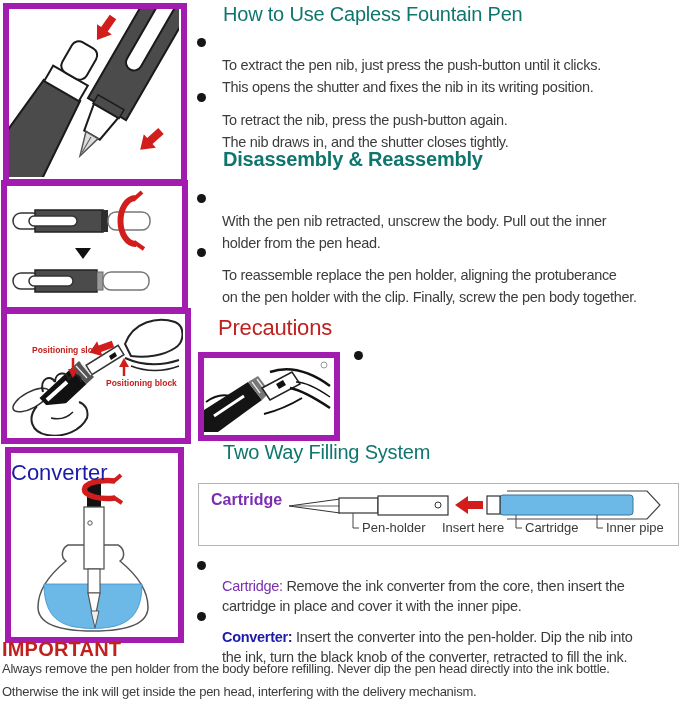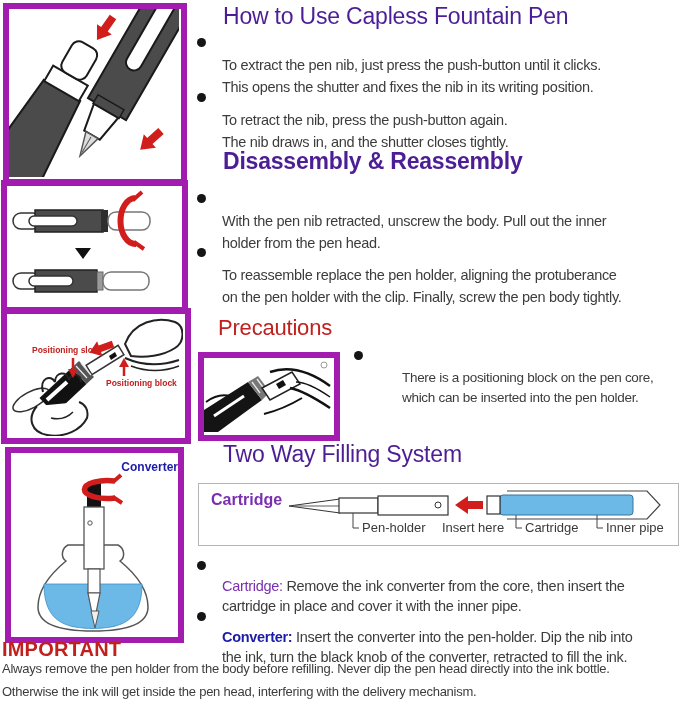--- a/index.html
+++ b/index.html
@@ -1,37 +1,37 @@
 <!DOCTYPE html>
 <html><head>
 <meta charset="utf-8">
 <style>
   html,body { margin:0; padding:0; background:#fff; }
   .page { position:relative; width:679px; height:703px; background:#fff; overflow:hidden;
           font-family:"Liberation Sans", sans-serif; color:#3c3c3c; }
   .illus { position:absolute; background:#fff; border:6px solid #a21caf; }
   .illus svg { display:block; }
-  h1.sec { position:absolute; margin:0; font-size:23px; font-weight:400; color:#4c1d95;
+  h1.sec { position:absolute; margin:0; font-size:20px; font-weight:400; color:#0f766e;
            letter-spacing:-0.2px; white-space:nowrap; }
   h1.red-t { color:#c0201e; font-size:22px; }
   .bullet { position:absolute; font-size:14.5px; line-height:22px; letter-spacing:-0.3px;
             white-space:pre-line; }
   .bullet .dot { position:absolute; left:-25px; top:6px; width:9px; height:9px;
                  border-radius:50%; background:#151515; }
   .prec-b { font-size:13.5px; line-height:20.5px; }
   .prec-b .dot { left:-48px; top:4px; }
   .tw-b { line-height:20.5px; }
   .pfx-purple { color:#7a2fb0; font-weight:normal; }
   .pfx-navy  { color:#1b1ba8; font-weight:bold; }
   .diagram { position:absolute; left:198px; top:483px; width:479px; height:61px;
              border:1px solid #b5b5b5; background:#fff; }
   .diag-head { position:absolute; left:12px; top:7px; font-size:16px; font-weight:bold;
                color:#7a2fb0; }
-  .conv-label { position:absolute; left:0; top:7px; width:100%; text-align:right;
-                font-size:12px; font-weight:bold; color:#1b1ba8; }
+  .conv-label { position:absolute; left:0; top:7px; width:100%; text-align:left;
+                font-size:22px; font-weight:normal; color:#1b1ba8; }
   .imp-title { position:absolute; left:2px; top:638px; font-size:20px; font-weight:bold;
                color:#c0201e; letter-spacing:0.2px; }
   .imp-line { position:absolute; left:2px; font-size:13px; letter-spacing:-0.25px;
               white-space:nowrap; color:#3c3c3c; }
   svg { font-family:"Liberation Sans", sans-serif; }
   svg text.red-lbl { font-size:8.5px; font-weight:bold; fill:#c0201e; }
   svg text.part-lbl { font-size:13px; fill:#3a3a3a; }
 </style>
 </head>
 <body>
@@ -148,21 +148,21 @@
 The nib draws in, and the shutter closes tightly.</span>
   </div>
 
   <h1 class="sec" style="left:223px; top:148px;font-weight:bold;">Disassembly &amp; Reassembly</h1>
   <div class="bullet" style="left:222px; top:188px; width:460px;">
     <span class="dot"></span><span>With the pen nib retracted, unscrew the body. Pull out the inner
 holder from the pen head.</span>
   </div>
   <div class="bullet" style="left:222px; top:242px; width:460px;">
     <span class="dot"></span><span>To reassemble replace the pen holder, aligning the protuberance
-on the pen holder with the clip. Finally, screw the pen body tightly.</span>
+on the pen holder with the clip. Finally, screw the pen body together.</span>
   </div>
 
   <h1 class="sec red-t" style="left:218px; top:315px;">Precautions</h1>
 
   <div class="illus" style="left:198px; top:352px; width:130px; height:77px;">
     <svg width="128" height="75" viewBox="0 0 128 75">
       <circle cx="120" cy="7" r="3" fill="none" stroke="#999" stroke-width="1"></circle>
       <g>
         <polygon points="0,74 0,52 44,24 58,42 14,74" fill="#141414"></polygon>
         <line x1="10" y1="58" x2="40" y2="38" stroke="#fff" stroke-width="3"></line>
@@ -178,22 +178,21 @@
         <path d="M126,28 C104,12 84,8 66,14" fill="none" stroke="#111" stroke-width="2.5"></path>
         <path d="M126,50 C108,38 96,32 86,30" fill="none" stroke="#111" stroke-width="2.5"></path>
         <path d="M126,39 C110,28 100,24 92,24" fill="none" stroke="#111" stroke-width="1.5"></path>
         <path d="M60,56 C76,52 88,46 98,40" fill="none" stroke="#111" stroke-width="2"></path>
         <path d="M2,44 C10,38 18,36 26,38" fill="none" stroke="#111" stroke-width="2"></path>
       </g>
     </svg>
   </div>
 
   <div class="bullet prec-b" style="left:402px; top:347px; width:277px;">
-    <span class="dot"></span><span>There is a positioning block on the pen core,
-which can be inserted into the pen holder.</span>
+    <span class="dot"></span>
   </div>
 
   <h1 class="sec" style="left:223px; top:441px;">Two Way Filling System</h1>
 
   <div class="diagram">
     <div class="diag-head">Cartridge</div>
     <svg width="477" height="59" viewBox="0 0 477 59">
       <g>
         <polygon points="90,22 141,15 141,29" fill="#fff" stroke="#333" stroke-width="1"></polygon>
         <line x1="96" y1="22" x2="140" y2="22" stroke="#333" stroke-width="0.8"></line>

